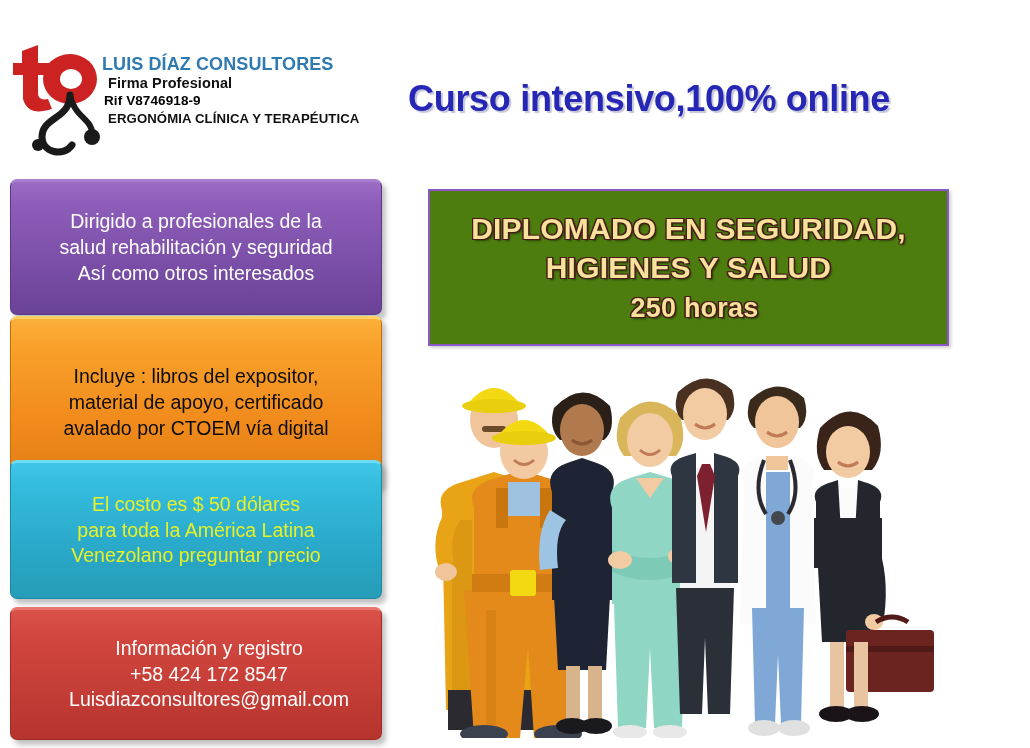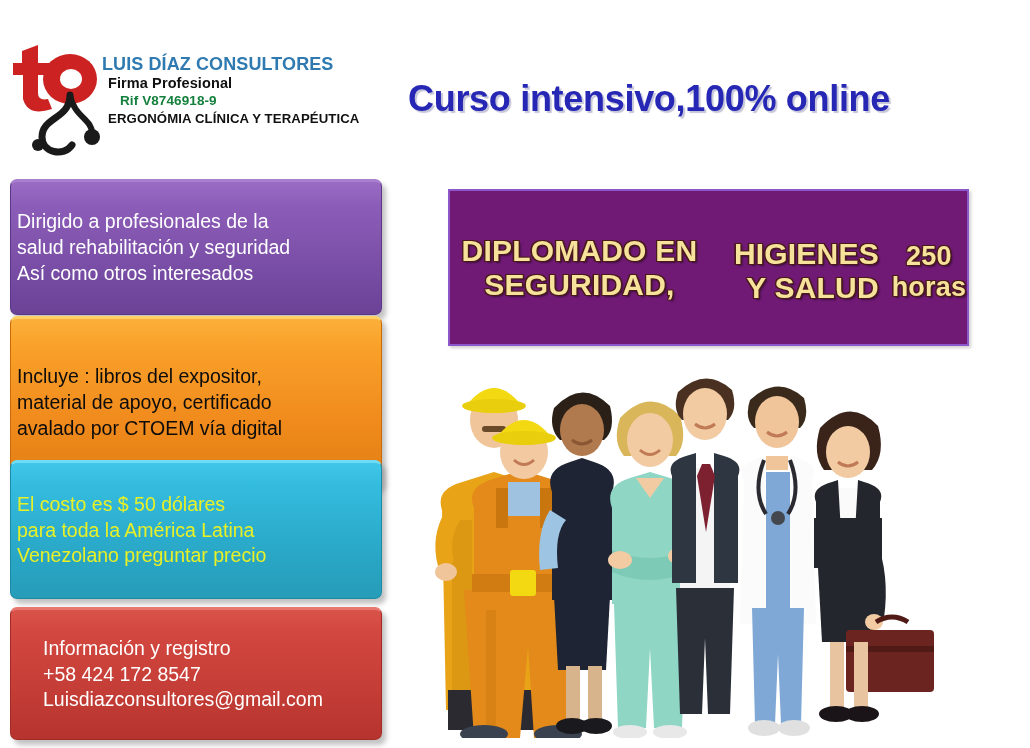--- a/index.html
+++ b/index.html
@@ -40,21 +40,21 @@
     width: 270px;
   }
   .cline {
     font-weight: bold;
     line-height: 1.18;
     white-space: nowrap;
     letter-spacing: .1px;
   }
   #firma-line   { font-size: 14.5px; color: #101010; margin-left: 8px; }
   #consult-line { font-size: 18px;   color: #2f7ab0; margin-top: 1px; margin-left: 2px; }
-  #rif-line     { font-size: 13.5px; color: #15803d; margin-top: 1px; margin-left: 20px; }
+  #rif-line     { font-size: 13.5px; color: #000000; margin-top: 1px; margin-left: 4px; }
   #ergo-line    { font-size: 13.2px; color: #101010; margin-top: 2px; margin-left: 8px; }
 
   
   #main-title {
     position: absolute;
     left: 408px;
     top: 78px;
     width: 560px;
     font-size: 36px;
     font-weight: bold;
@@ -67,20 +67,21 @@
   
   .info-box {
     position: absolute;
     left: 10px;
     width: 372px;
     border-radius: 7px;
     box-sizing: border-box;
     display: flex;
     align-items: center;
     justify-content: center;
+    text-align: center;
     box-shadow: 4px 5px 5px rgba(120,120,120,0.45);
     overflow: hidden;
   }
   .info-box .btxt {
     width: 100%;
     padding: 0 6px;
     box-sizing: border-box;
     white-space: pre-line;
   }
 
@@ -133,28 +134,29 @@
   #box-contact .btxt {
     color: #ffffff;
     font-size: 19.5px;
     line-height: 1.33;
     padding-left: 32px;
   }
 
   
   #diploma-banner {
     position: absolute;
-    left: 448px;
+    left: 428px;
     top: 189px;
     width: 521px;
     height: 157px;
-    background: #701a75;
+    background: #4d7c0f;
     border: 2px solid #8b57c9;
     box-sizing: border-box;
     display: flex;
+    flex-direction: column;
     align-items: center;
     justify-content: center;
     box-shadow: 2px 2px 3px rgba(120,120,120,0.35);
   }
   .dline {
     color: #f6e29a;
     font-weight: bold;
     text-align: center;
     letter-spacing: 0.2px;
     text-shadow:

